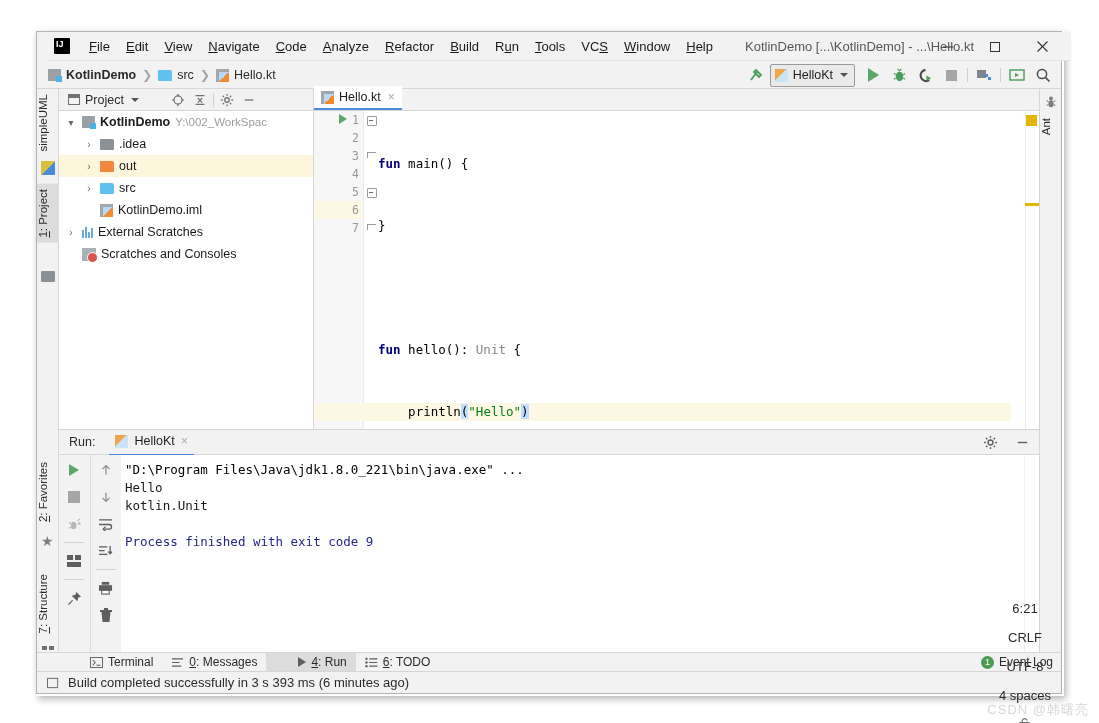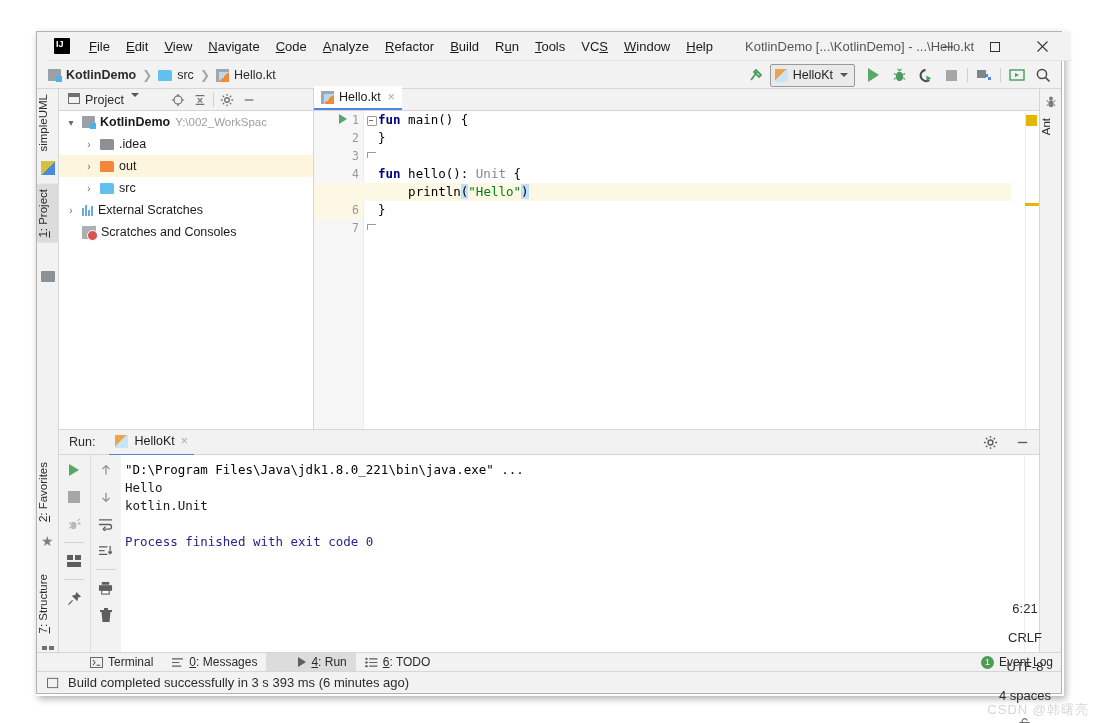--- a/index.html
+++ b/index.html
@@ -64,21 +64,21 @@
   .badge{width:13px;height:13px;border-radius:50%;background:#4e9a51;color:#fff;font-size:9px;display:flex;align-items:center;justify-content:center;}
 
   
   .statusbar{position:absolute;left:0;bottom:0;width:100%;height:22px;background:#f2f2f2;border-top:1px solid #d6d6d6;box-sizing:border-box;display:flex;align-items:center;}
   .stxt{font-size:13px;color:#2b2b2b;}
   .sright{position:absolute;right:10px;display:flex;align-items:center;gap:14px;flex-direction:column;}
 
   
   .projwin{position:absolute;left:22px;top:57px;width:255px;bottom:40px;background:#fff;border-right:1px solid #d6d6d6;box-sizing:border-box;}
   .projhdr{height:22px;background:#f2f2f2;border-bottom:1px solid #d6d6d6;box-sizing:border-box;display:flex;align-items:center;position:relative;}
-  .projhdr .title{display:flex;gap:5px;margin-left:9px;font-size:12.5px;color:#2b2b2b;}
+  .projhdr .title{display:flex;align-items:center;gap:5px;margin-left:9px;font-size:12.5px;color:#2b2b2b;}
   .winico{width:12px;height:11px;border:1.6px solid #6e7276;box-sizing:border-box;}
   .winico:before{content:"";display:block;height:3px;background:#6e7276;}
   .hico{width:22px;height:22px;display:flex;align-items:center;justify-content:center;}
   .divline{width:1px;height:14px;background:#cfcfcf;margin:0 2px;}
 
   .tree{position:absolute;left:0;top:22px;right:0;bottom:12px;overflow:hidden;font-size:12.5px;}
   .trow{height:22px;display:flex;align-items:center;gap:5px;padding-left:6px;white-space:nowrap;}
   .trow.hl{background:#fdf6dd;}
   .arrow{width:12px;text-align:center;color:#6b6b6b;font-size:10px;}
   .tlabel{color:#1a1a1a;}
@@ -104,21 +104,21 @@
   .gutter{position:absolute;left:0;top:0;width:50px;bottom:0;background:#f6f6f6;border-right:1px solid #ececec;box-sizing:border-box;}
   .gline{height:18px;display:flex;align-items:center;justify-content:flex-end;padding-right:4px;font-family:"DejaVu Sans Mono",monospace;font-size:11.5px;color:#999;}
   .gline.hl{background:#fdf8e3;}
   .runmark{position:absolute;left:25px;top:3px;width:0;height:0;border-top:5px solid transparent;border-bottom:5px solid transparent;border-left:8px solid #59a869;}
   .foldbar{position:absolute;left:50px;top:0;width:14px;bottom:0;background:#fff;}
   .fold{position:absolute;left:3px;width:8px;height:8px;border:1px solid #9a9a9a;border-radius:1px;background:#fff;}
   .fold:after{content:"";position:absolute;left:1px;top:3px;width:4px;height:1px;background:#6a6a6a;}
   .foldend{position:absolute;left:3px;width:8px;height:0;border-top:1px solid #9a9a9a;border-left:1px solid #9a9a9a;height:5px;}
 
   .codelines{position:absolute;left:64px;top:0;right:28px;bottom:0;font-family:"DejaVu Sans Mono",monospace;font-size:12.5px;line-height:18px;}
-  .cl{height:18px;white-space:pre;}
+  .cl{height:18px;white-space:pre;margin-top:44px;}
   .cl.hl{background:#fdf8e3;margin-left:-64px;padding-left:64px;}
   .kw{color:#000080;font-weight:bold;}
   .fn{color:#000;}
   .it{font-style:italic;color:#000;}
   .ty{color:#888;}
   .str{color:#067d17;}
   .mt{background:#c0dfff;}
 
   .markerbar{position:absolute;right:0;top:0;width:14px;bottom:0;background:#fff;border-left:1px solid #ececec;box-sizing:border-box;}
   .mk-warn{position:absolute;right:2px;top:4px;width:11px;height:11px;background:#e3b600;}
@@ -355,20 +355,24 @@
         <div class="trow hl" style="padding-left:24px;">
           <span class="arrow">›</span>
           <span class="f-orange"></span>
           <span class="tlabel">out</span>
         </div>
         <div class="trow" style="padding-left:24px;">
           <span class="arrow">›</span>
           <span class="f-blue"></span>
           <span class="tlabel">src</span>
         </div>
+        <div class="trow" style="padding-left:41px;">
+          <span class="ico-kt"></span>
+          <span class="tlabel">KotlinDemo.iml</span>
+        </div>
         <div class="trow" style="padding-left:6px;">
           <span class="arrow">›</span>
           <span class="lib-ico">
               <i style="height:8px"></i>
               <i style="height:11px"></i>
               <i style="height:6px"></i>
               <i style="height:10px"></i>
             </span>
           <span class="tlabel">External Scratches</span>
         </div>
@@ -523,21 +527,21 @@
               </svg>
           </div>
         </div>
       </div>
 
       <div class="console">
         <div class="cline"><span class="cmd">"D:\Program Files\Java\jdk1.8.0_221\bin\java.exe" ...</span></div>
         <div class="cline out">Hello</div>
         <div class="cline out">kotlin.Unit</div>
         <div class="cline out"></div>
-        <div class="cline fin">Process finished with exit code 0</div>
+        <div class="cline fin">Process finished with exit code 9</div>
       </div>
       <div class="vscroll"></div>
     </div>
 
     <div class="bottombar">
       <div style="width:44px;"></div>
       <div class="btab">
         <svg width="13" height="11" viewBox="0 0 14 12">
             <rect x="0.5" y="0.5" width="13" height="11" fill="none" stroke="#5e5e5e" stroke-width="1"></rect>
             <path d="M3 3 L5.5 6 L3 9" stroke="#5e5e5e" stroke-width="1.2" fill="none"></path>

